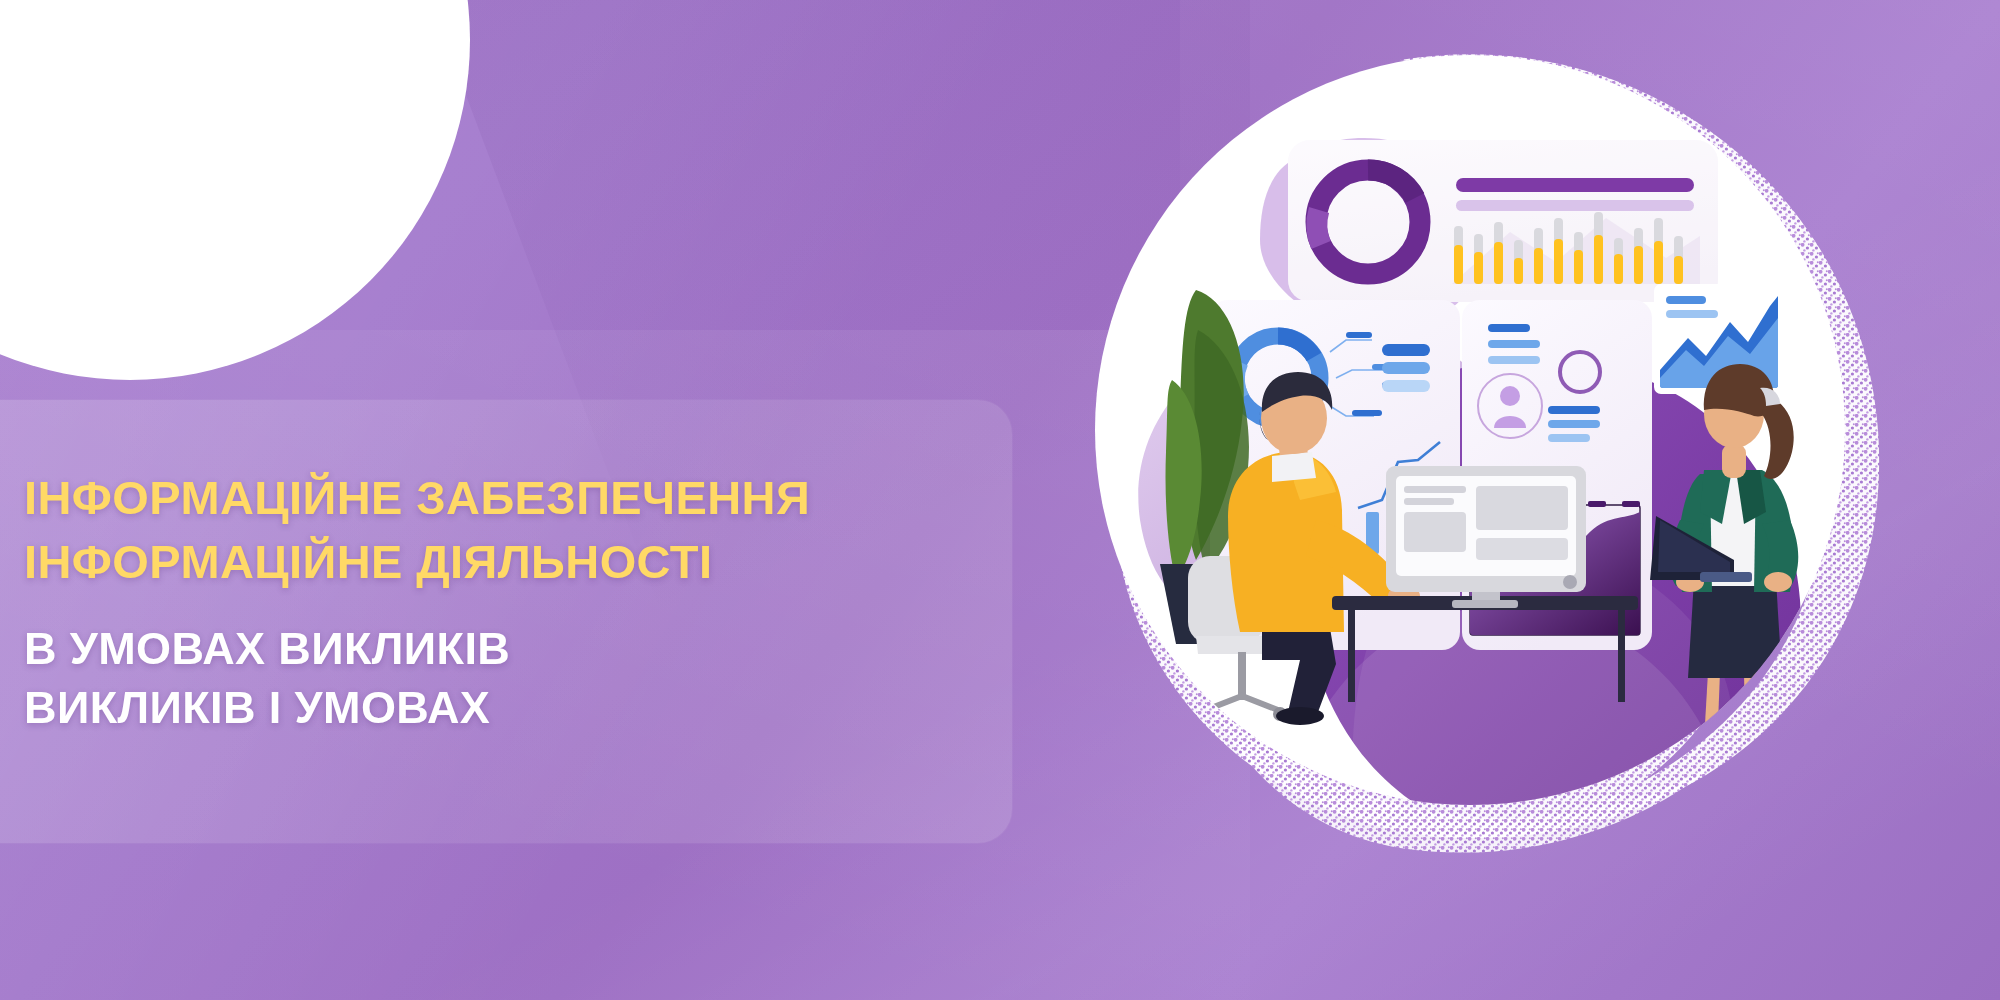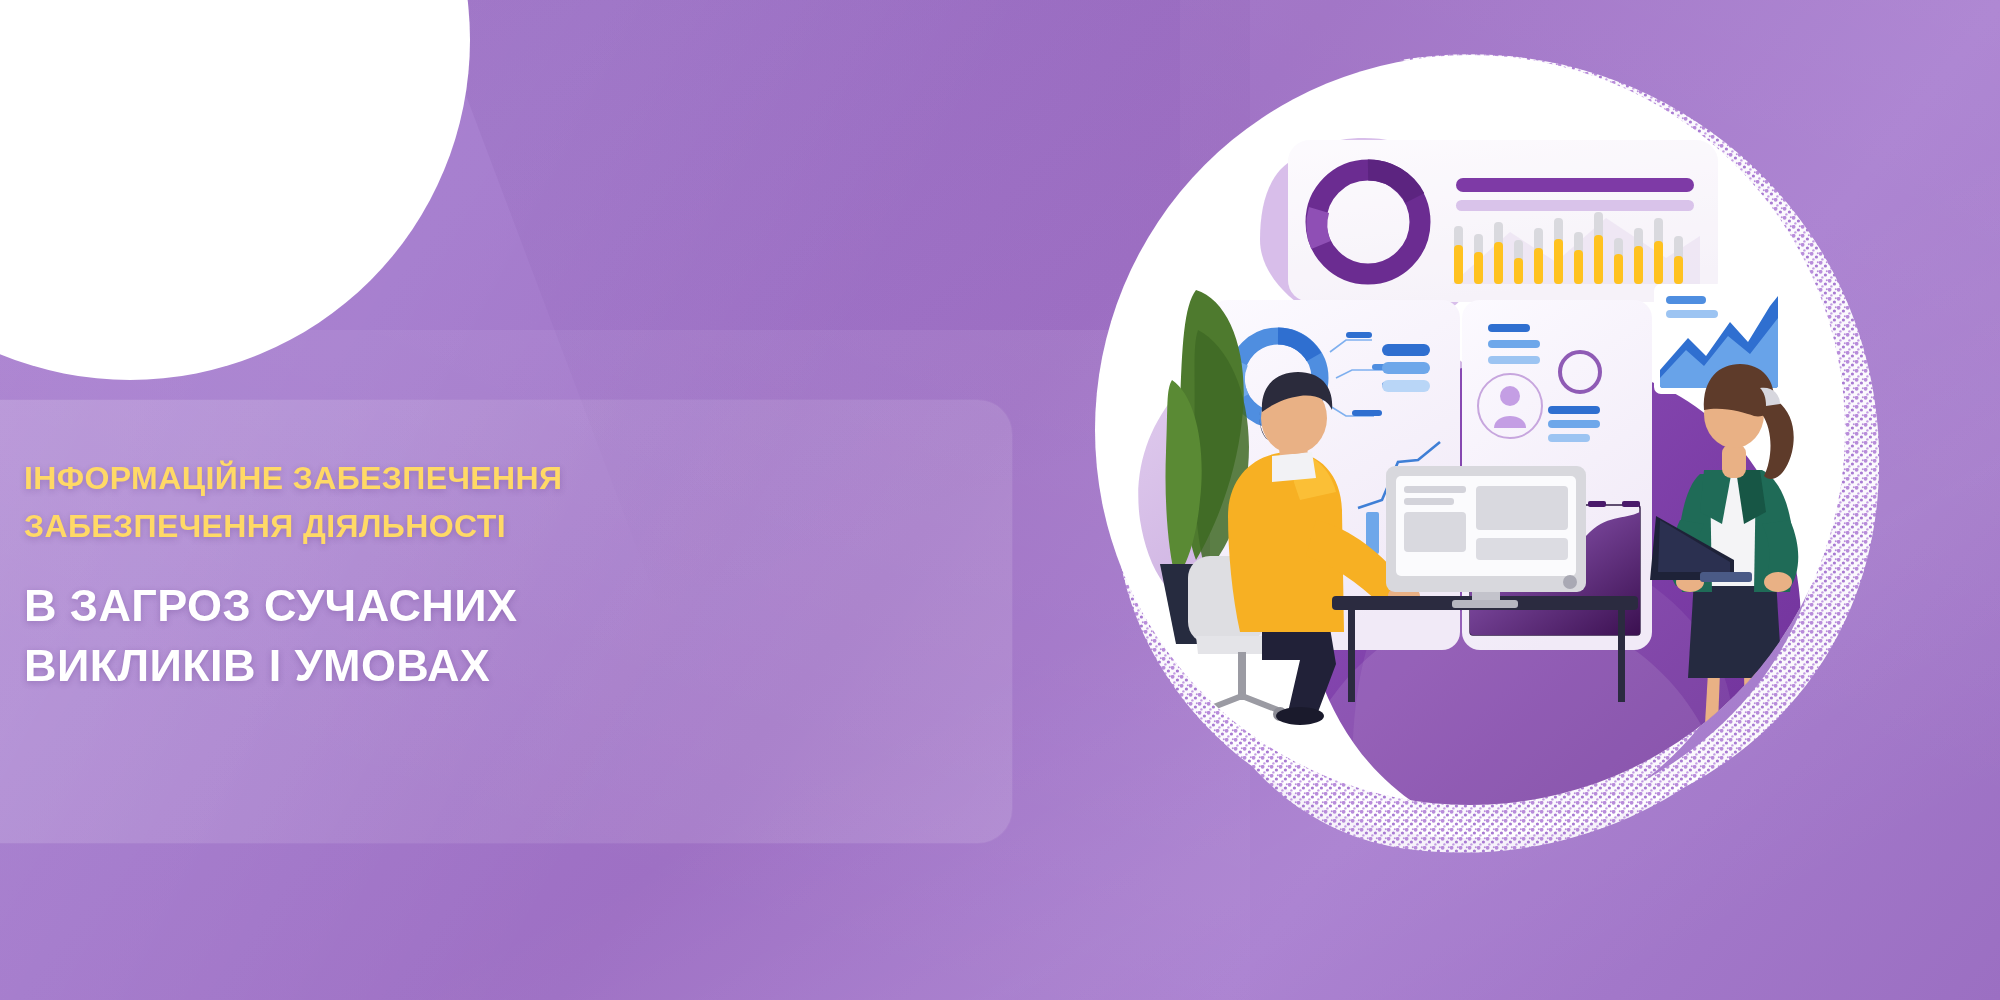--- a/index.html
+++ b/index.html
@@ -26,21 +26,21 @@
   #logo-disc{position:absolute;left:-210px;top:-300px;width:680px;height:680px;border-radius:50%;
              background:#ffffff;}
 
   
   #text-panel{position:absolute;left:-40px;top:400px;width:1052px;height:443px;border-radius:34px;
               background:linear-gradient(118deg,rgba(255,255,255,.175),rgba(255,255,255,.09) 55%,rgba(255,255,255,.13));
               box-shadow:0 0 0 1px rgba(255,255,255,.04);}
   #headline{position:absolute;left:24px;top:462px;width:980px;}
   .line{font-weight:700;letter-spacing:.4px;line-height:1.06;margin:0;
         text-shadow:0 2px 6px rgba(70,30,110,.25);white-space:nowrap;}
-  .line.y{color:#ffd966;font-size:32px;margin-bottom:14px;}
+  .line.y{color:#ffd966;font-size:47px;margin-bottom:14px;margin-top:11px;}
   .line.w{color:#ffffff;font-size:45px;margin-bottom:12px;}
   .gap{height:24px;}
 
   
   #art{position:absolute;left:1000px;top:0;width:1000px;height:1000px;}
   #art svg{display:block;}
 </style>
 </head>
 <body>
 
@@ -53,23 +53,23 @@
   <div class="facet facet-e"></div>
 
   <div id="logo-disc">
     
   </div>
 
   <div id="text-panel"></div>
 
   <div id="headline">
     <p class="line y">ІНФОРМАЦІЙНЕ ЗАБЕЗПЕЧЕННЯ</p>
-    <p class="line y">ЗАБЕЗПЕЧЕННЯ ДІЯЛЬНОСТІ</p>
+    <p class="line y">ІНФОРМАЦІЙНЕ ДІЯЛЬНОСТІ</p>
     <div class="gap"></div>
-    <p class="line w">В ЗАГРОЗ СУЧАСНИХ</p>
+    <p class="line w">В УМОВАХ ВИКЛИКІВ</p>
     <p class="line w">ВИКЛИКІВ І УМОВАХ</p>
   </div>
 
   <div id="art">
   <svg width="1000" height="1000" viewBox="0 0 1000 1000" xmlns="http://www.w3.org/2000/svg">
     <defs>
       <linearGradient id="gPanelTop" x1="0" y1="0" x2="0.3" y2="1">
         <stop offset="0" stop-color="#fbf8fd"></stop>
             <stop offset="1" stop-color="#f2ecf6"></stop>
       </linearGradient>

